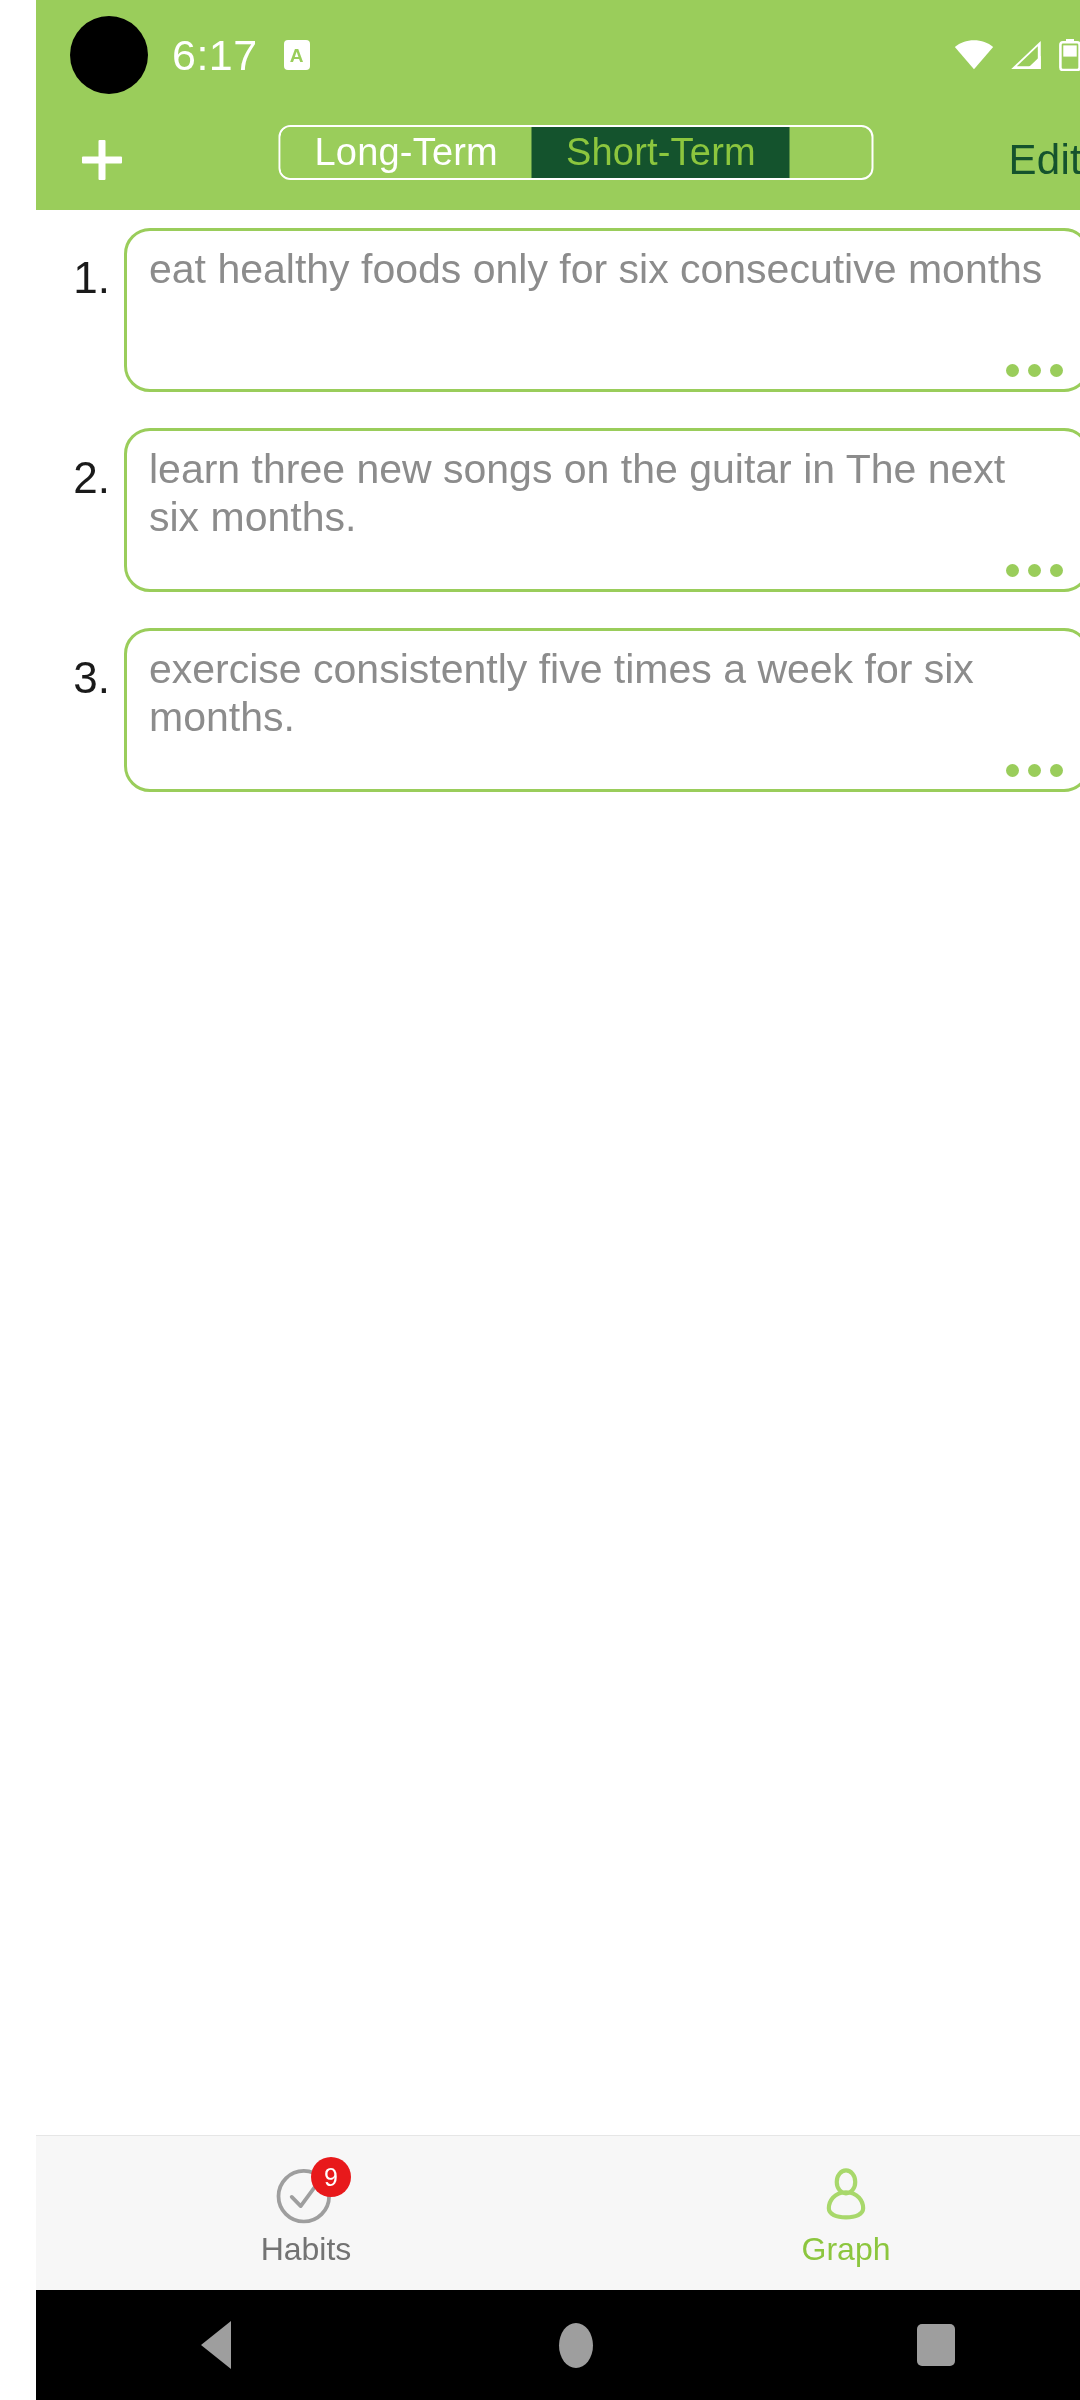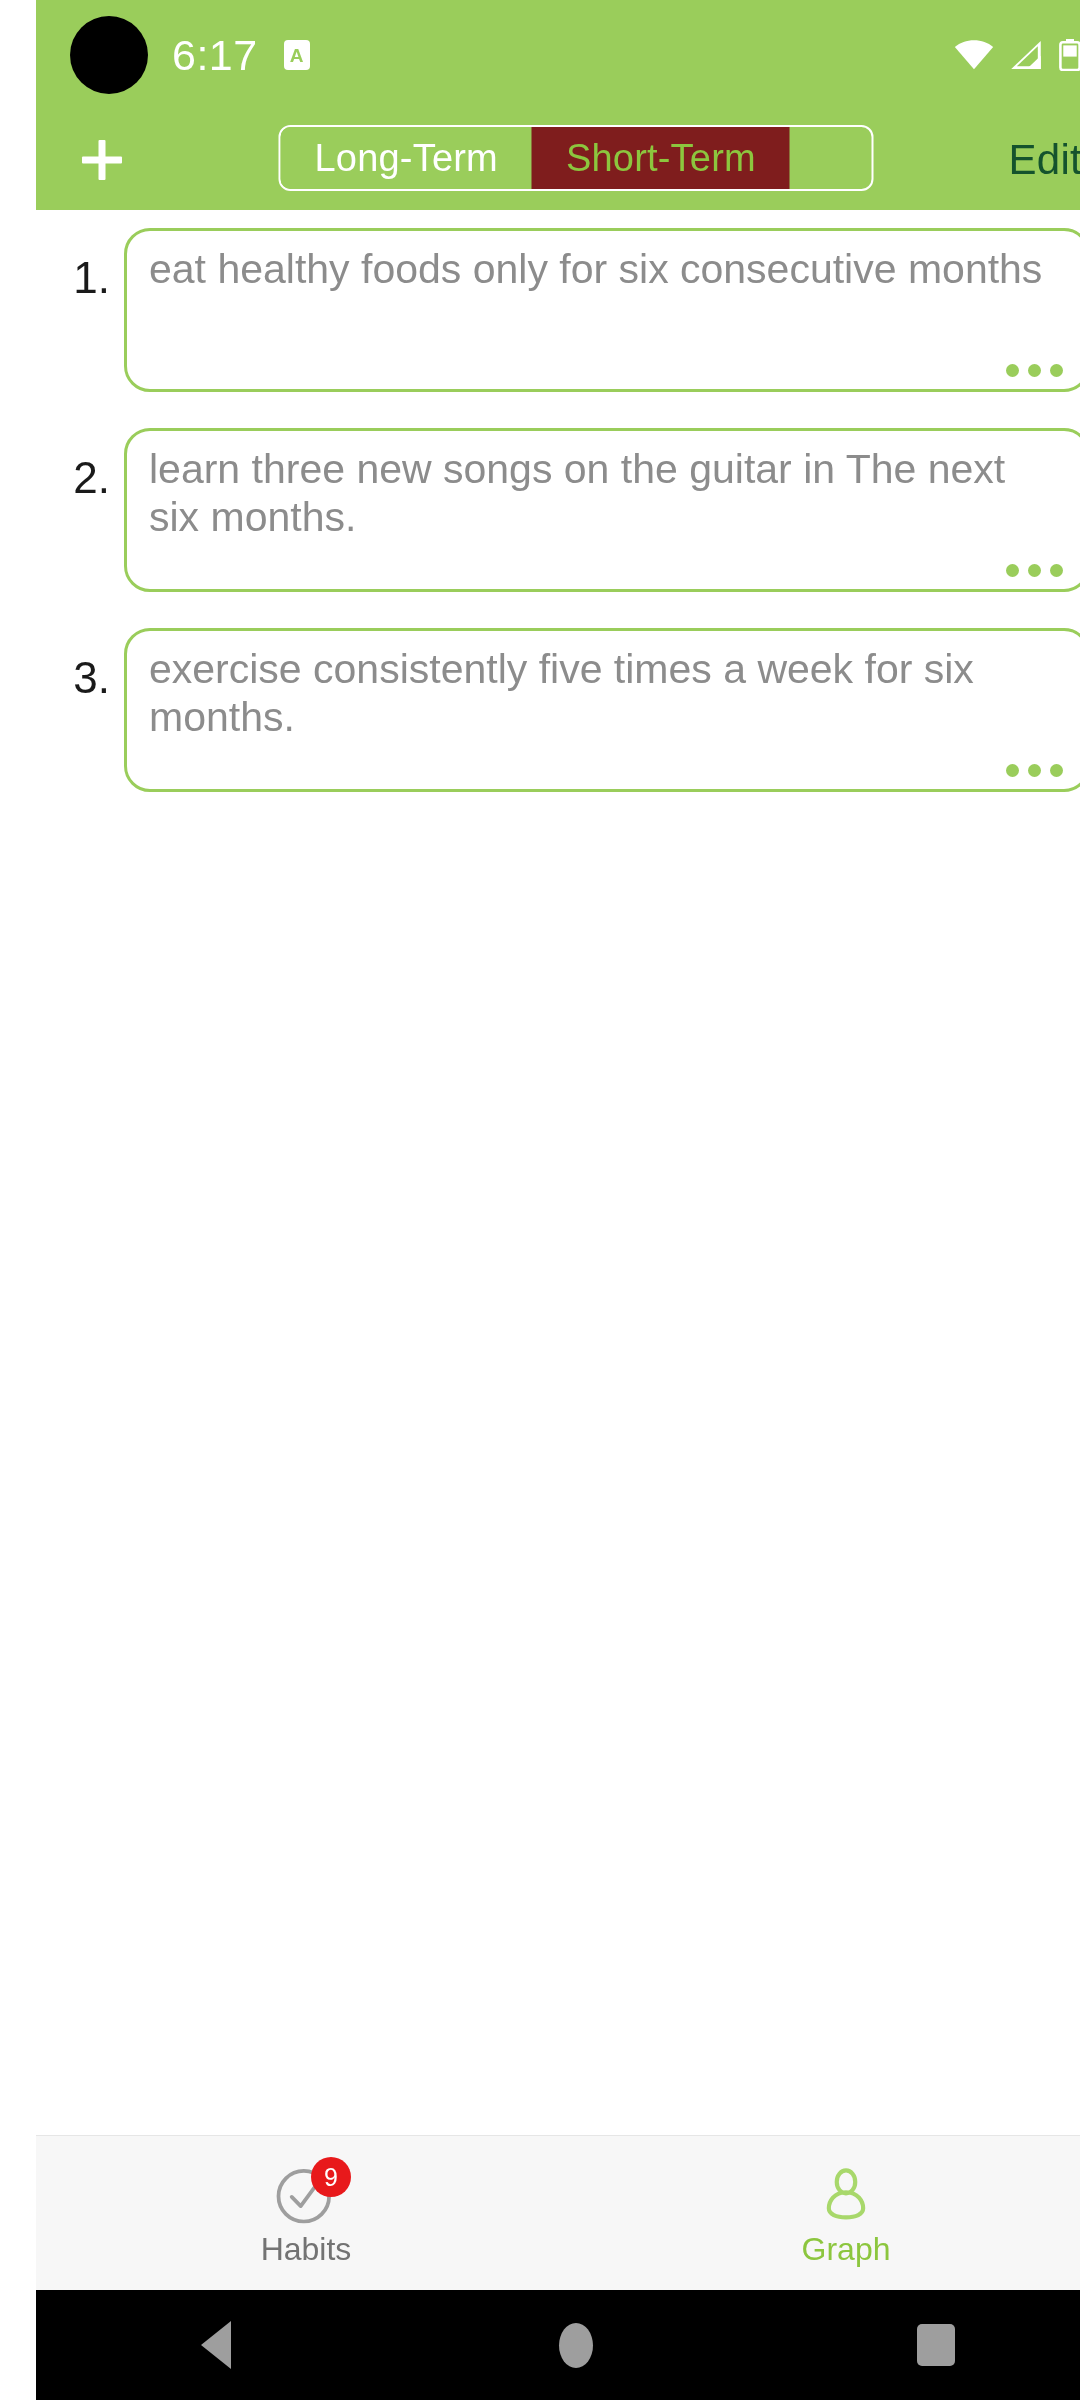--- a/index.html
+++ b/index.html
@@ -52,29 +52,29 @@
   .plus-btn::before, .plus-btn::after {
     content:""; position:absolute; background:#ffffff; border-radius:1px;
   }
   .plus-btn::before { left:50%; top:12px; width:7px; height:40px; transform:translateX(-50%); }
   .plus-btn::after  { top:50%; left:12px; height:7px; width:40px; transform:translateY(-50%); }
 
   .segmented {
     position:absolute; left:50%; transform:translateX(-50%);
     top:15px;
     display:flex; border:2px solid #ffffff; border-radius:12px;
-    overflow:hidden; height:66px; min-width:595px;
+    overflow:hidden; height:55px; min-width:595px;
   }
   .seg {
     display:flex; align-items:center; justify-content:center;
     font-size:38px; padding:0 34px; white-space:nowrap;
     cursor:pointer; letter-spacing:0.2px;
   }
   .seg.sel   { background:#9ACD5B; color:#ffffff; }
-  .seg.unsel { background:#7f1d1d; color:#8CC63E; }
+  .seg.unsel { background:#14532d; color:#8CC63E; }
 
   .edit-btn {
     margin-left:auto; color:#14532d; font-size:42px;
     cursor:pointer; letter-spacing:0.3px;
   }
 
   
   .goal-list { padding:18px 0 0 0; background:#ffffff; }
   .goal-row {
     display:flex; align-items:flex-start;

